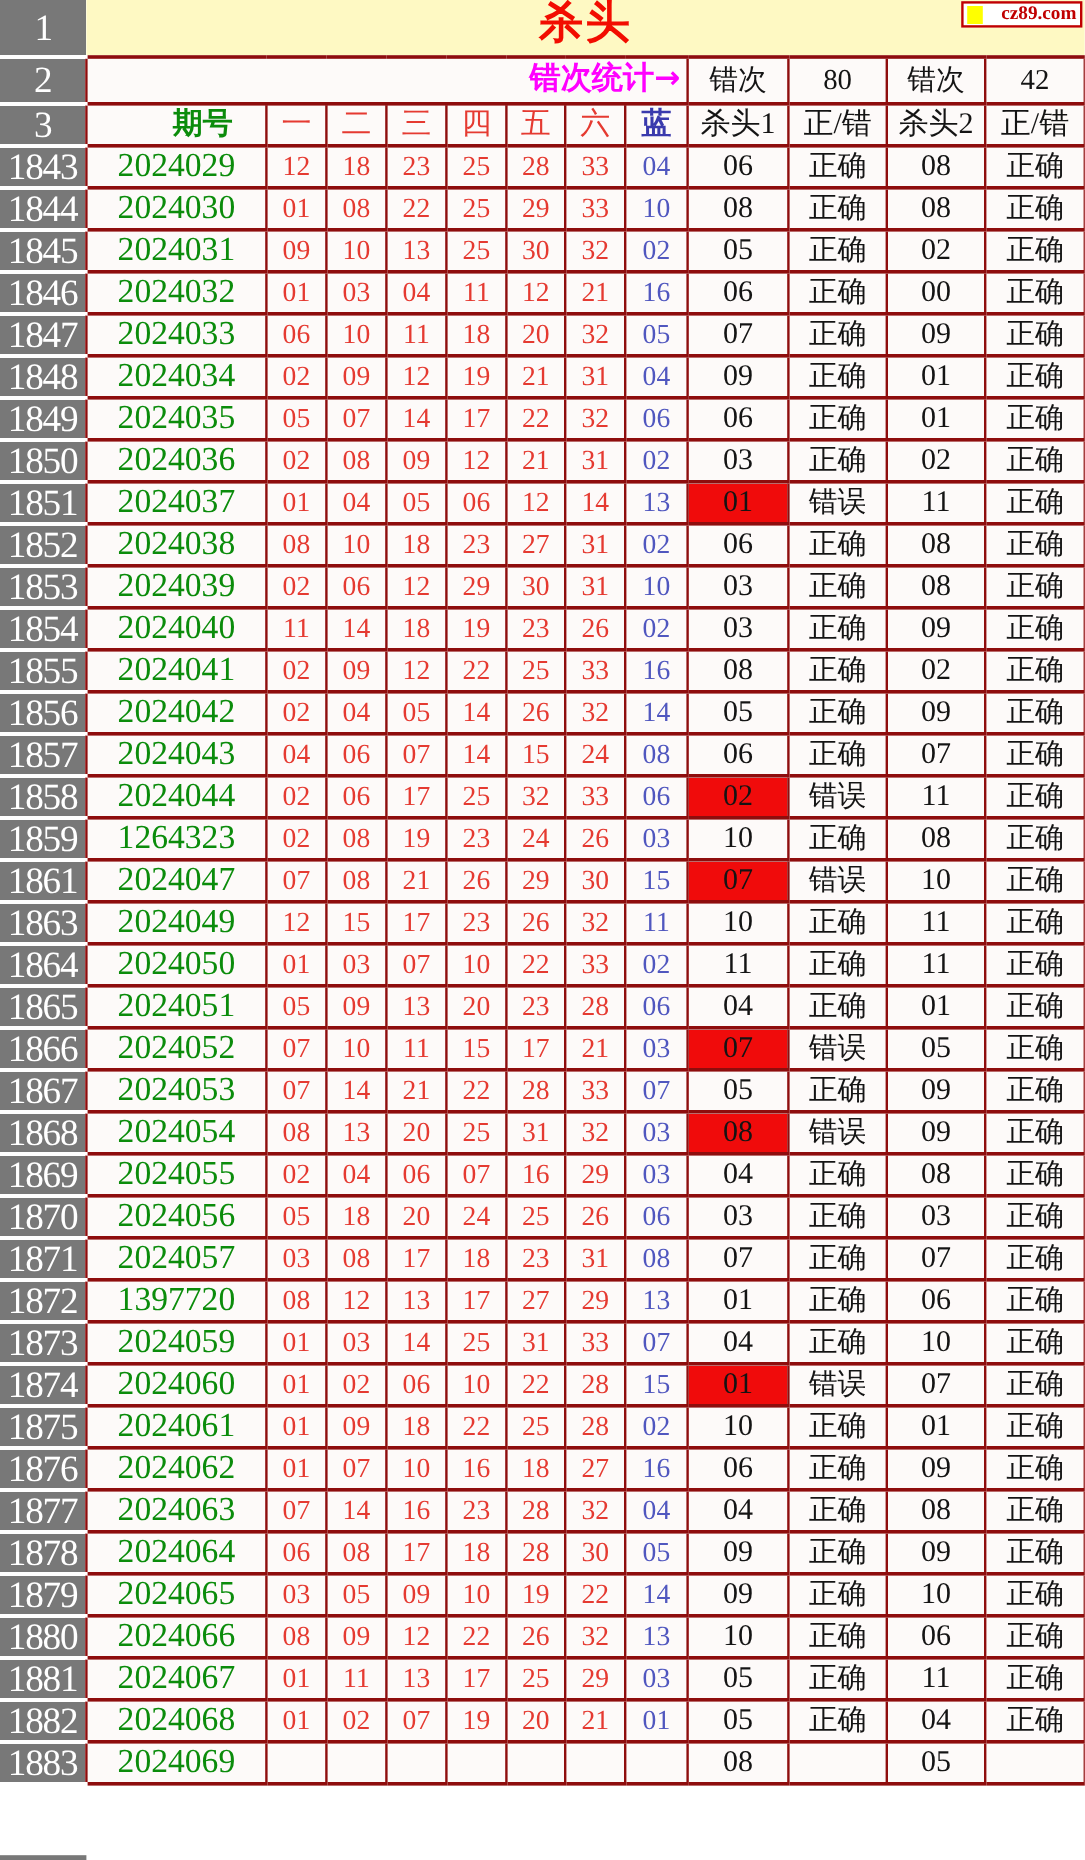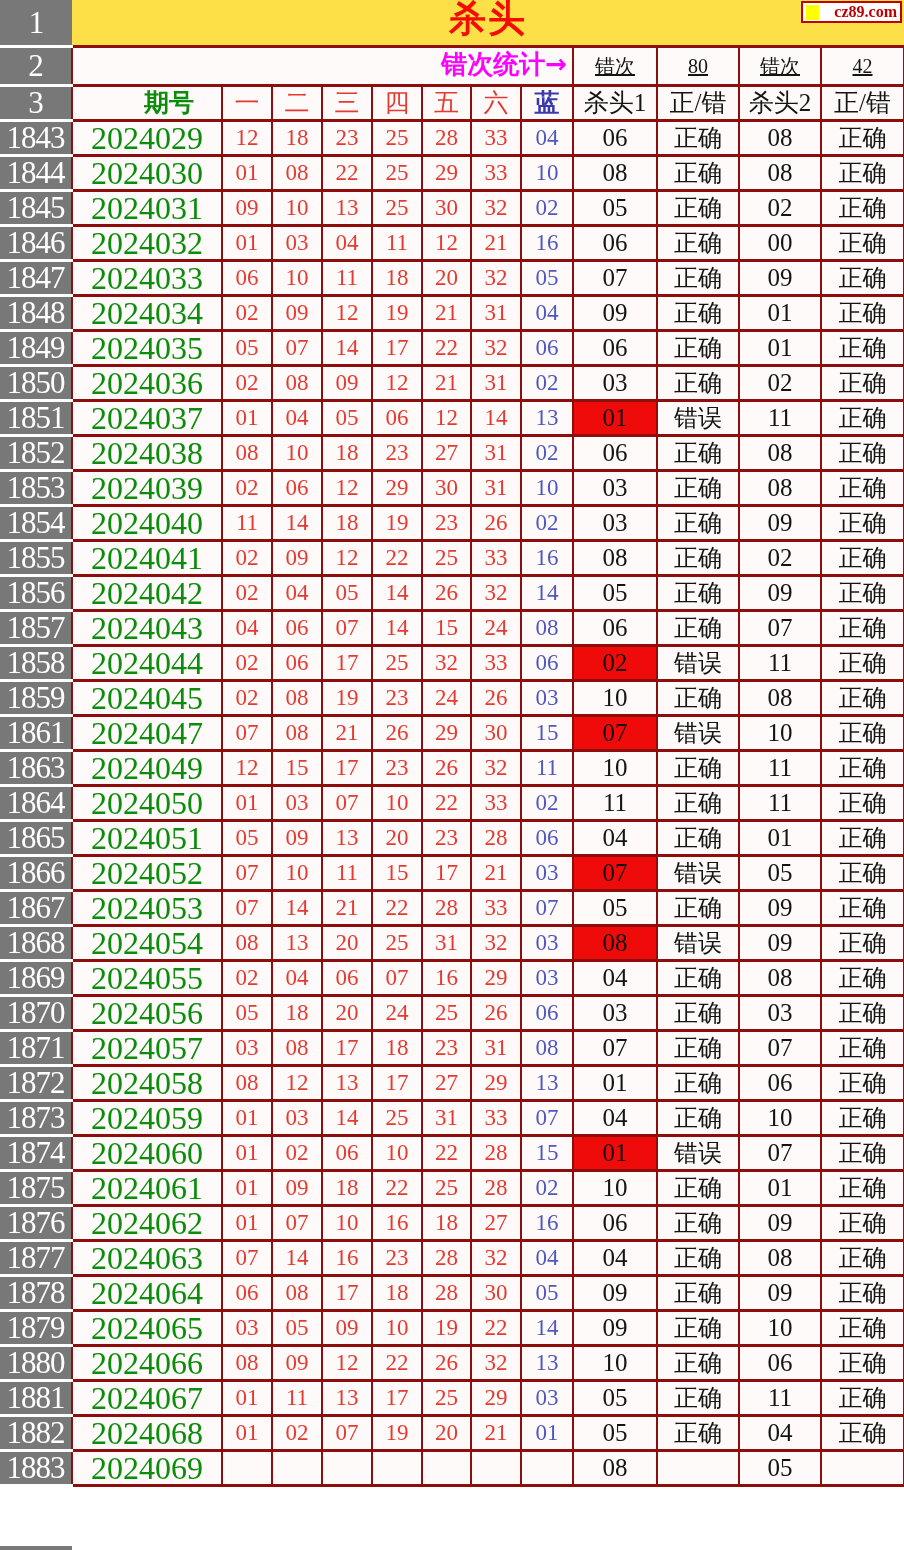--- a/index.html
+++ b/index.html
@@ -12,37 +12,37 @@
   body{width:904px;height:1550px;background:#ffffff;font-family:"Liberation Serif",serif;position:relative;overflow:hidden;}
   table.grid{border-collapse:collapse;table-layout:fixed;width:904px;}
   td{padding:0;margin:0;text-align:center;vertical-align:middle;white-space:nowrap;overflow:hidden;
      border:2px solid var(--border);border-top-width:3px;border-bottom-width:3px;
      background:var(--cell);height:32px;line-height:32px;color:var(--black);}
   
   td.lab{background:var(--gray);border:none;border-top:3px solid #ffffff;border-bottom:3px solid #ffffff;
          color:#ffffff;font-size:31px;letter-spacing:-1px;}
   tr.r-title td.lab{border-top:none;}
   
-  tr.r-title td.title-cell{border:none;background:#fde047;position:relative;height:38px;line-height:38px;}
+  tr.r-title td.title-cell{border:none;background:#fef9c3;position:relative;height:38px;line-height:38px;}
   .page-title{color:var(--titlecol);font-weight:bold;font-size:37px;font-family:"DejaVu Sans",sans-serif;letter-spacing:2px;}
   .logo{position:absolute;top:1px;right:2px;height:22px;border:2px solid var(--logo);background:#ffffff;
         display:flex;align-items:center;padding:0 3px;gap:15px;text-decoration:none;}
   .logo-sq{display:inline-block;width:13px;height:15px;background:var(--logoyellow);}
   .logo-txt{color:var(--logo);font-size:16px;font-weight:bold;line-height:16px;}
   
   tr.r-stats td.stats-merge{text-align:right;padding-right:5px;}
   .stats-label{color:var(--magenta);font-size:26px;font-weight:bold;font-family:"DejaVu Sans",sans-serif;}
-  td.c-black{font-size:20px;text-decoration:underline;}
+  td.c-black{font-size:24px;}
   
   td.h-period{color:var(--green);font-weight:bold;font-size:25px;padding-left:44px;}
   td.h-num{color:var(--red);font-size:25px;}
   td.h-blue{color:var(--headerblue);font-size:25px;font-weight:bold;}
   td.h-black{font-size:25px;}
   
-  td.period{color:var(--green);font-size:32px;}
+  td.period{color:var(--green);font-size:28px;}
   td.num{color:var(--red);font-size:23px;}
   td.blue{color:var(--blue);font-size:23px;}
   td.kill{font-size:25px;}
   td.res{font-size:24px;}
   td.kill.hl{background:var(--hl);}
   .gray-tail{position:absolute;left:0;top:1546px;width:72px;height:4px;background:var(--gray);}
 </style>
 </head>
 <body>
 
@@ -334,21 +334,21 @@
     <td class="num">32</td>
     <td class="num">33</td>
     <td class="blue">06</td>
     <td class="kill hl">02</td>
     <td class="res">错误</td>
     <td class="kill">11</td>
     <td class="res">正确</td>
   </tr>
         <tr class="r-data">
     <td class="lab">1859</td>
-    <td class="period">2024045</td>
+    <td class="period">1264323</td>
     <td class="num">02</td>
     <td class="num">08</td>
     <td class="num">19</td>
     <td class="num">23</td>
     <td class="num">24</td>
     <td class="num">26</td>
     <td class="blue">03</td>
     <td class="kill">10</td>
     <td class="res">正确</td>
     <td class="kill">08</td>
@@ -499,21 +499,21 @@
     <td class="num">23</td>
     <td class="num">31</td>
     <td class="blue">08</td>
     <td class="kill">07</td>
     <td class="res">正确</td>
     <td class="kill">07</td>
     <td class="res">正确</td>
   </tr>
         <tr class="r-data">
     <td class="lab">1872</td>
-    <td class="period">2024058</td>
+    <td class="period">1397720</td>
     <td class="num">08</td>
     <td class="num">12</td>
     <td class="num">13</td>
     <td class="num">17</td>
     <td class="num">27</td>
     <td class="num">29</td>
     <td class="blue">13</td>
     <td class="kill">01</td>
     <td class="res">正确</td>
     <td class="kill">06</td>

